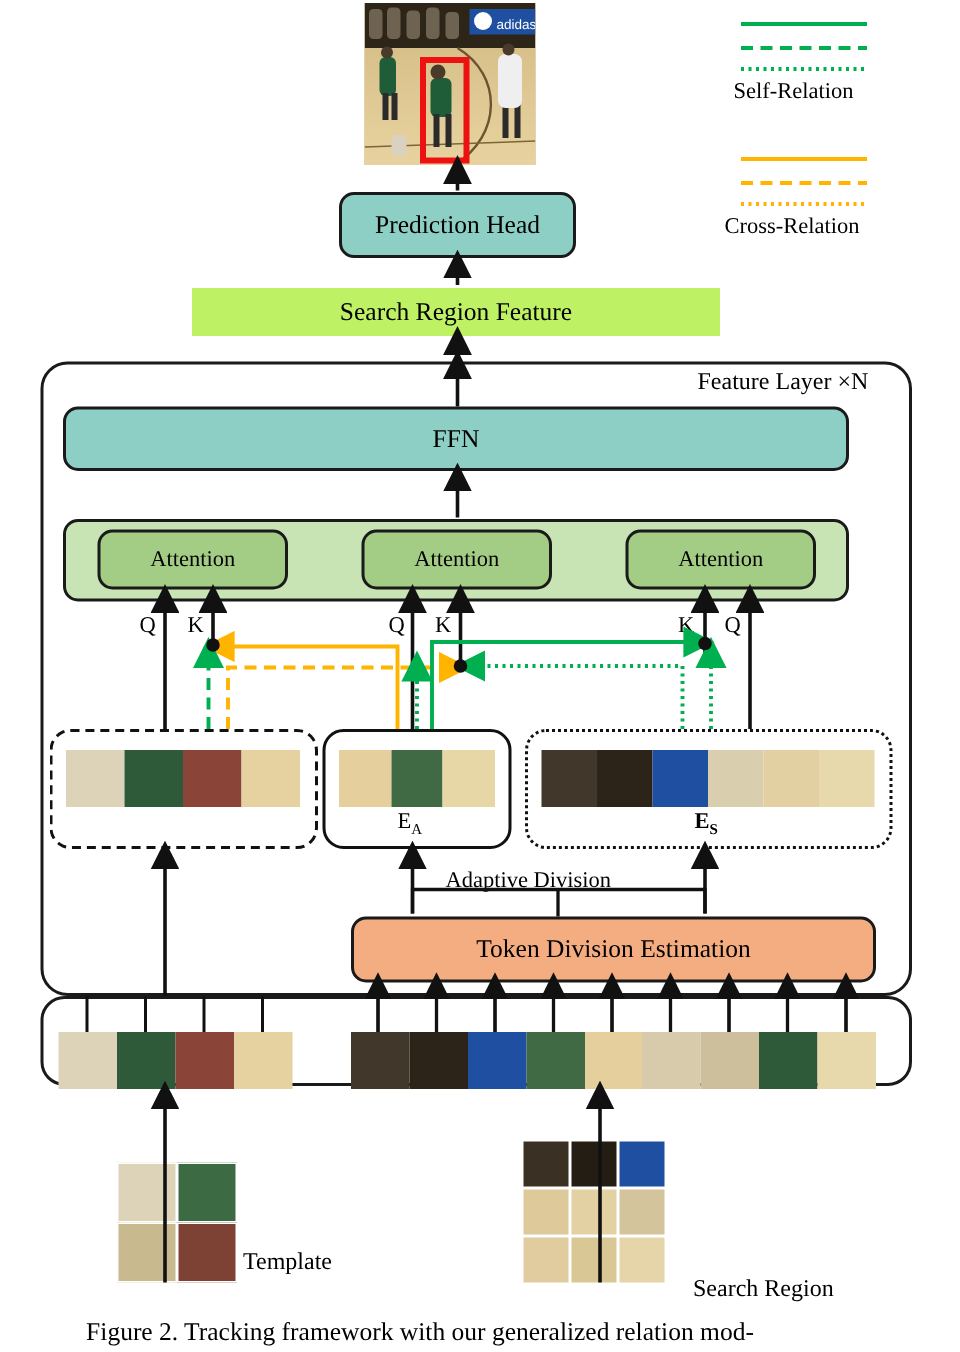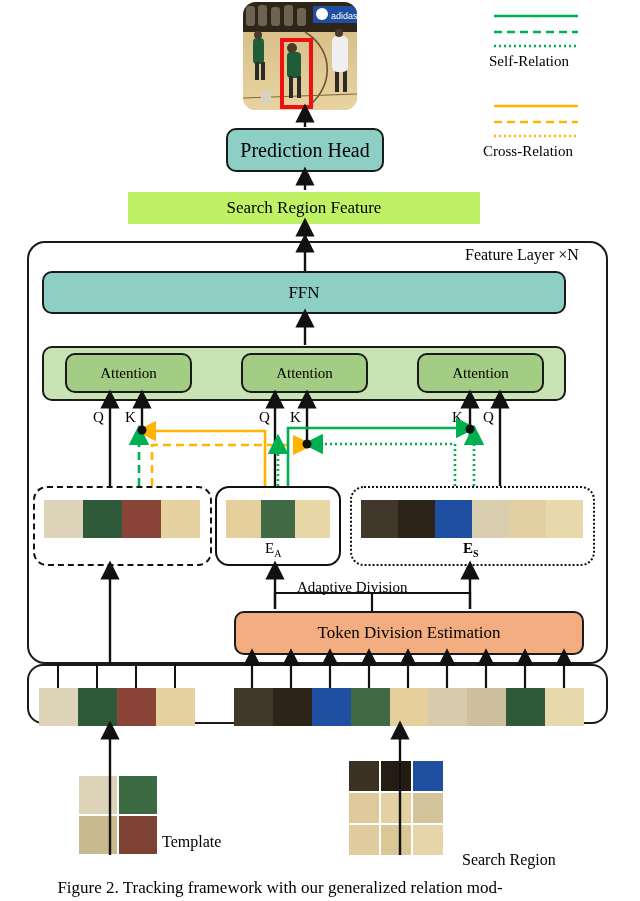--- a/index.html
+++ b/index.html
@@ -23,21 +23,21 @@
   .caption{position:absolute;left:0;top:878px;width:560px;text-align:center;
            font-size:17px;font-family:"Liberation Serif", serif;}
   .legendtxt{font-size:15px;}
   .sub{font-size:10px;vertical-align:sub;}
 </style>
 </head>
 <body>
 
 <div class="fig">
 
-  <div class="box" style="left:243px;top:2px;width:114px;height:108px;overflow:hidden;background:#c9a86a;border-radius:13px;">
+  <div class="box" style="left:243px;top:2px;width:114px;height:108px;overflow:hidden;background:#c9a86a;">
     <svg viewBox="0 0 114 108" style="width:114px;height:108px;display:block">
       <defs>
         <linearGradient id="court" x1="0" y1="0" x2="0" y2="1">
           <stop offset="0%" stop-color="#d8c08a"></stop>
             <stop offset="100%" stop-color="#e8d3a0"></stop>
         </linearGradient>
       </defs>
       <rect x="0" y="0" width="114" height="30" fill="#2e2519"></rect>
       <g fill="#6e6350">
         <rect x="3" y="4" width="9" height="20" rx="3"></rect>
@@ -86,21 +86,21 @@
         <line x1="494" y1="106" x2="578" y2="106"></line>
         <line x1="494" y1="122" x2="578" y2="122" stroke-dasharray="8,5"></line>
         <line x1="494" y1="136" x2="578" y2="136" stroke-dasharray="2,3"></line>
       </g>
     </svg>
     <div class="lbl legendtxt" style="left:489px;top:53px;">Self-Relation</div>
     <div class="lbl legendtxt" style="left:483px;top:143px;">Cross-Relation</div>
   </div>
 
   <div class="box rbox teal" style="left:226px;top:128px;width:158px;height:44px;">
-    <span style="font-size:20px;">Prediction Head</span>
+    <span style="font-size:17px;">Prediction Head</span>
   </div>
 
   <div class="box yellow" style="left:128px;top:192px;width:352px;height:32px;border:0;">
     <span style="font-size:17px;">Search Region Feature</span>
   </div>
 
   <div class="box rbox" style="left:27px;top:241px;width:581px;height:423px;border-radius:18px;background:transparent;"></div>
   <div class="lbl" style="left:465px;top:246px;font-size:16px;">Feature Layer ×N</div>
 
   <div class="box rbox teal" style="left:42px;top:271px;width:524px;height:43px;">

